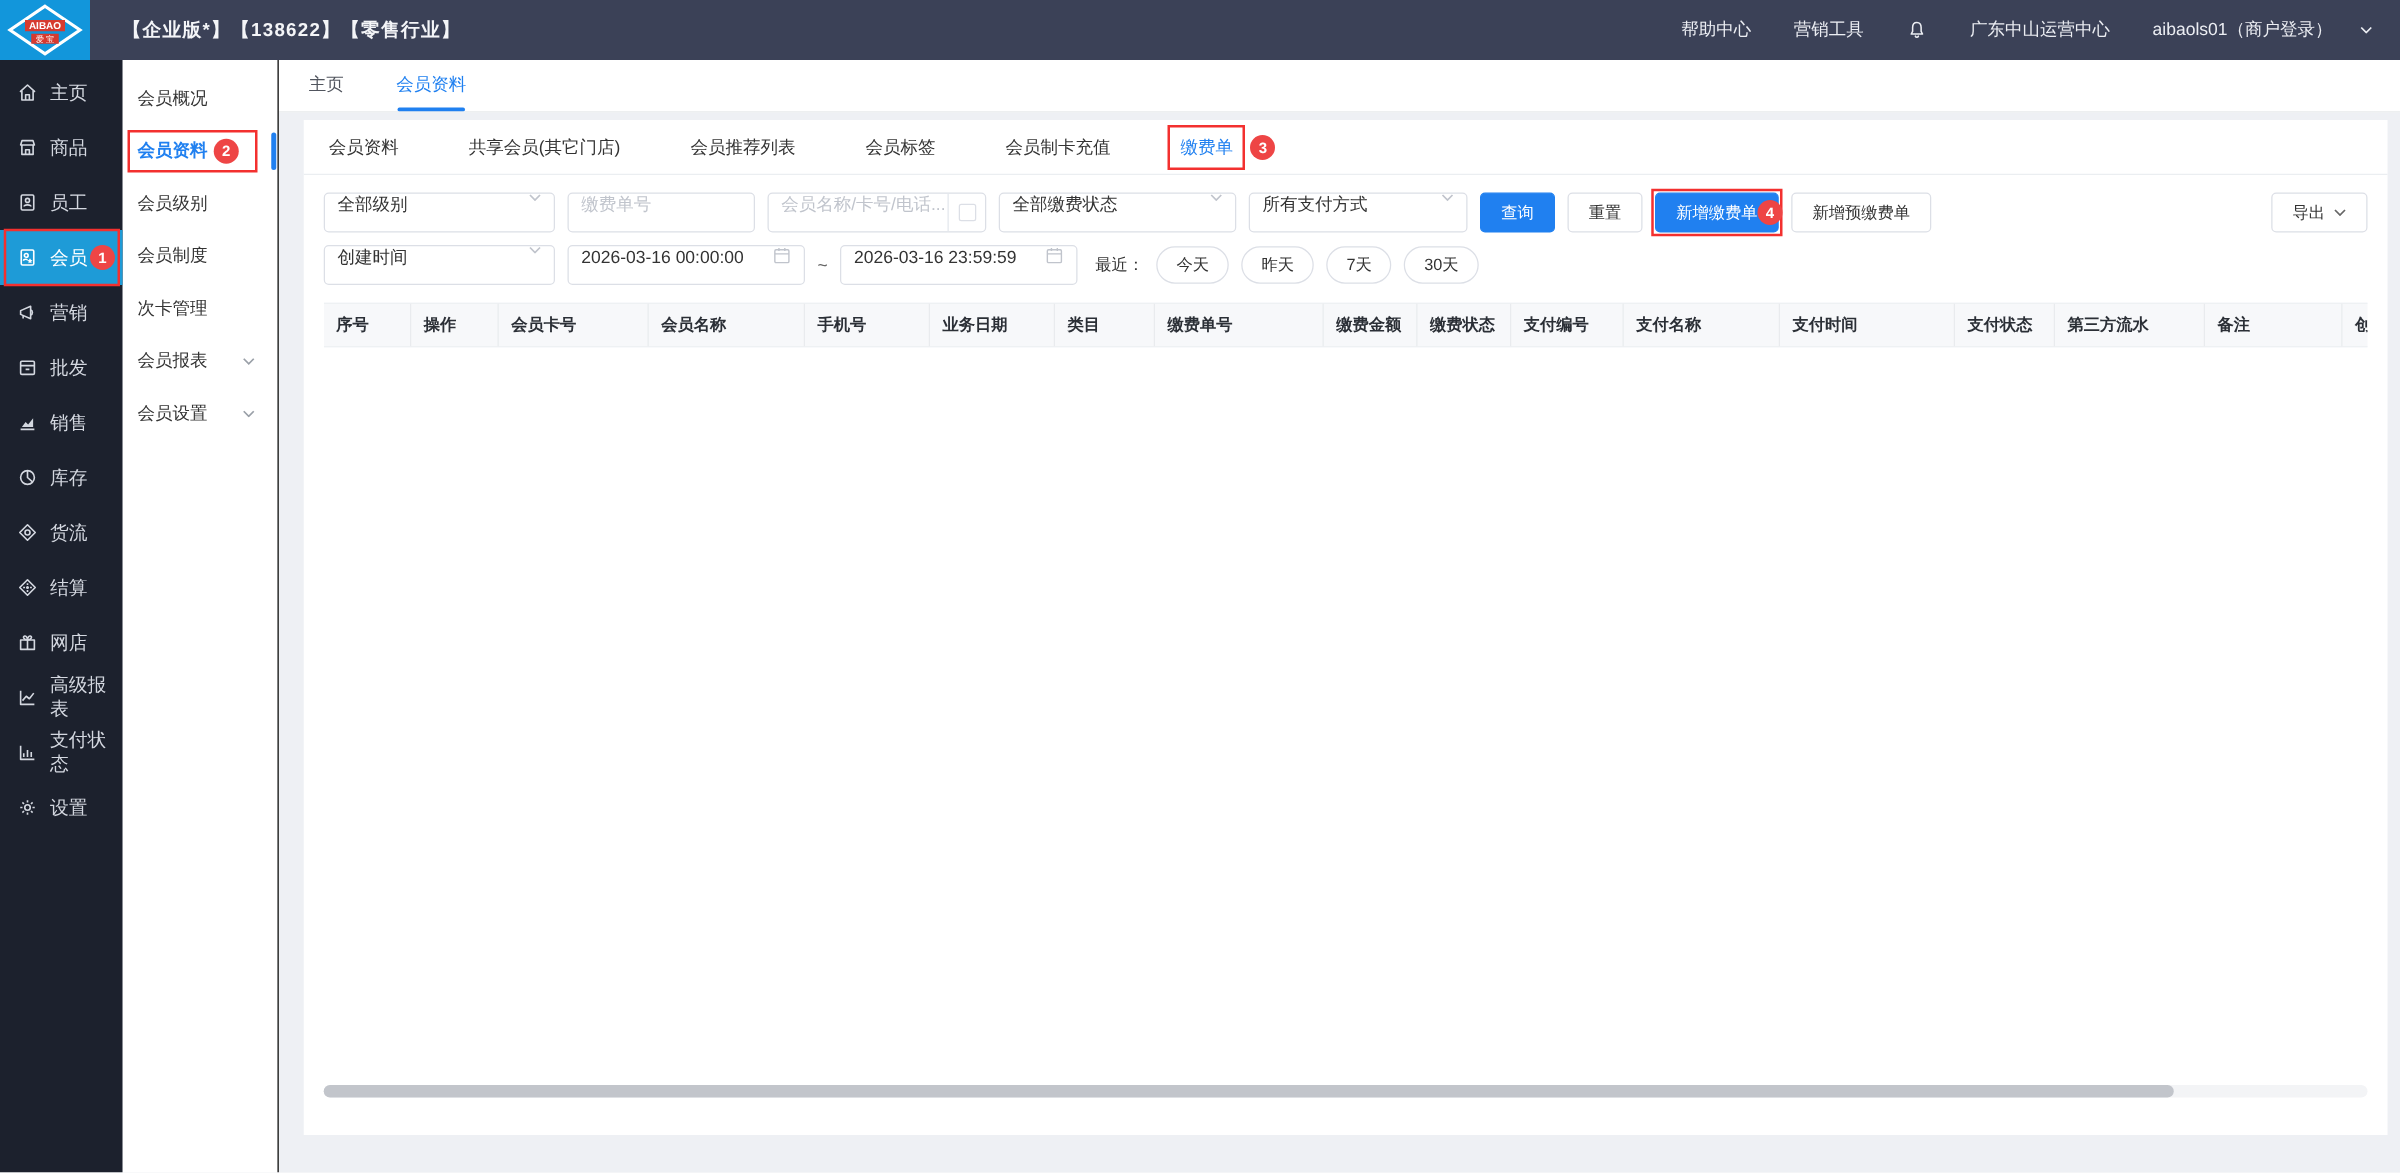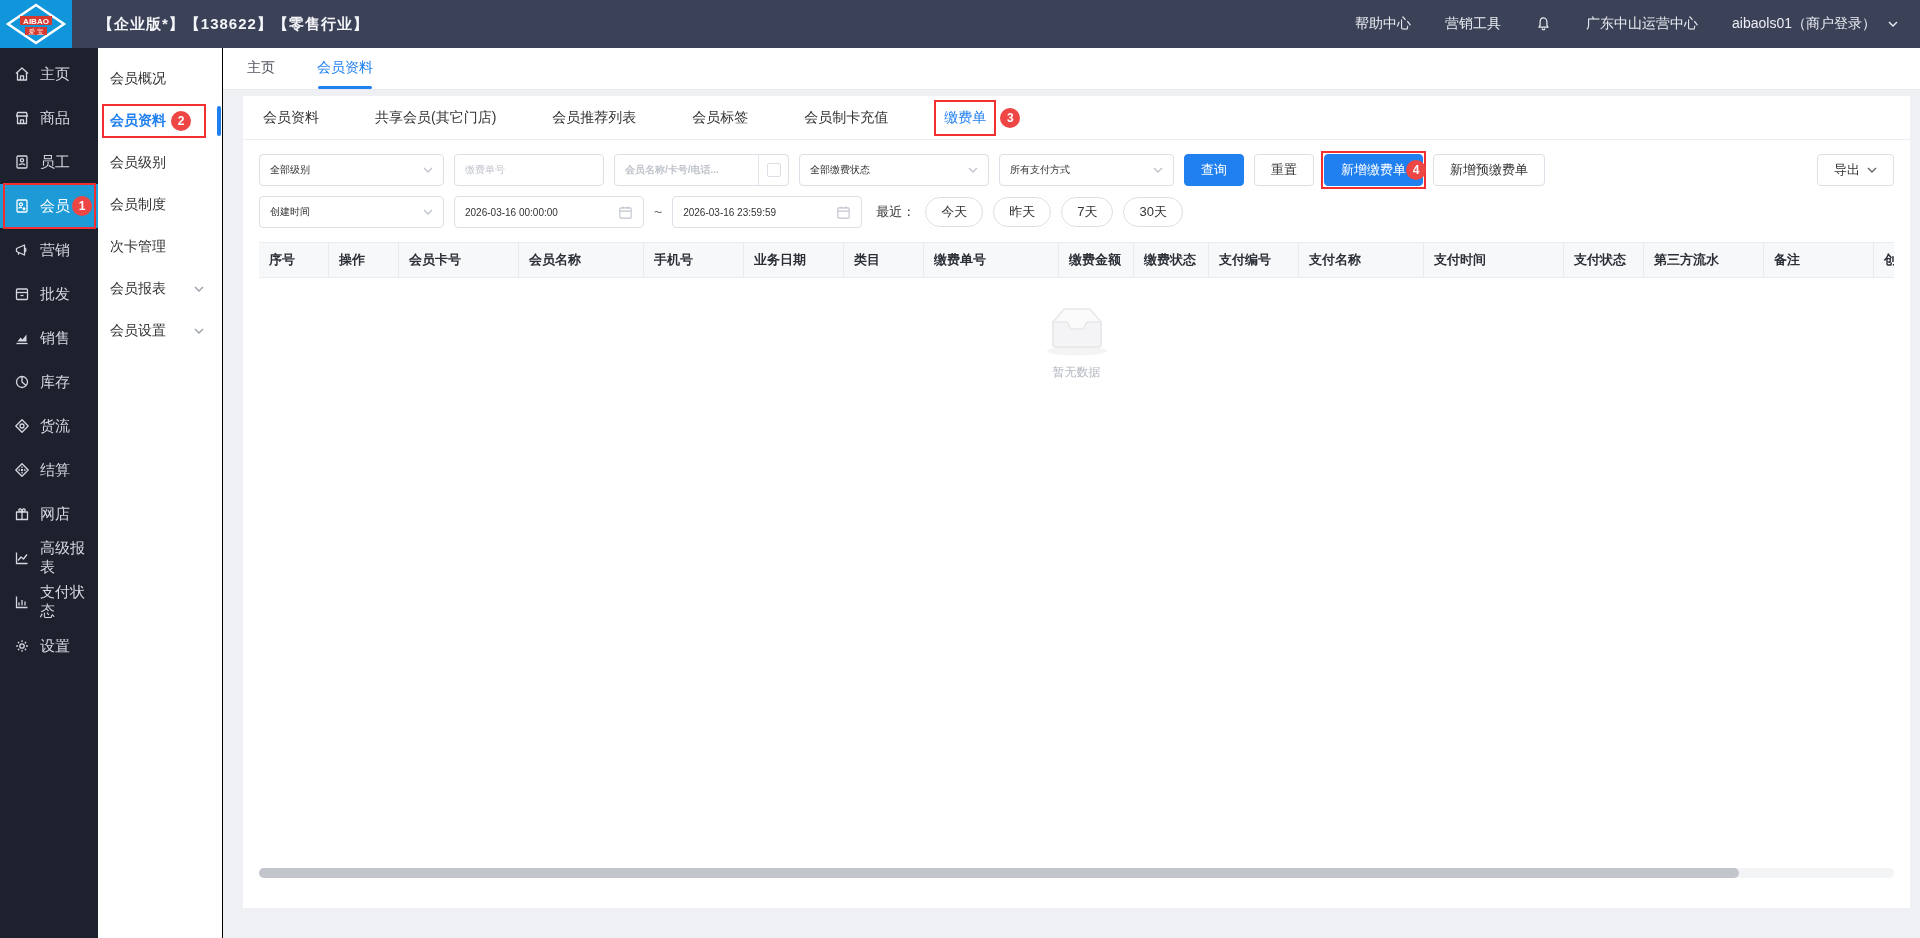--- a/index.html
+++ b/index.html
@@ -6,21 +6,21 @@
   html,body { width:1920px; height:938px; overflow:hidden; }
   body { font-family:"Liberation Sans","DejaVu Sans",sans-serif; background:#eef0f4; position:relative; font-size:14px; color:#333; }
   svg { display:block; }
 
   
   .topbar { position:absolute; top:0; left:0; width:1920px; height:48px; background:#3b4157; display:flex; align-items:center; color:#fff; z-index:20; }
   .logo { width:72px; height:48px; background:#1296db; flex:none; display:flex; align-items:center; justify-content:center; }
   .tb-title { margin-left:26px; font-size:15px; font-weight:bold; letter-spacing:1px; color:#f4f5f8; }
   .tb-right { margin-left:auto; display:flex; align-items:center; gap:34px; padding-right:22px; font-size:14px; color:#eceef3; }
   .tb-link { cursor:pointer; }
-  .tb-user { display:flex; align-items:center; gap:12px; }
+  .tb-user { display:flex; align-items:center; gap:22px; }
 
   
   .sidebar { position:absolute; top:48px; left:0; width:98px; bottom:0; background:#1c212d; padding-top:4px; z-index:10; }
   .sb-item { height:44px; display:flex; align-items:center; padding-left:13px; gap:9px; color:#d4d8e0; font-size:15px; position:relative; cursor:pointer; }
   .sb-item.active { background:#1e9bd7; color:#fff; }
   .sb-ico { width:18px; height:18px; flex:none; }
   .anno { position:absolute; border:2px solid #f3302f; pointer-events:none; z-index:8; }
   .sb-anno { inset:-1px 2px -1px 3px; }
   .badge { background:#ee4545; color:#fff; min-width:20px; height:20px; border-radius:50%; font-size:12px; font-weight:bold; display:flex; align-items:center; justify-content:center; flex:none; }
   .sb-badge { position:absolute; right:6px; top:50%; transform:translateY(-50%); z-index:9; }
@@ -46,25 +46,25 @@
   .subtabs { height:44px; display:flex; align-items:center; padding-left:20px; gap:56px; border-bottom:1px solid #ebeef1; }
   .subtab { font-size:14px; color:#333; position:relative; cursor:pointer; white-space:nowrap; }
   .subtab.active { color:#2080f0; }
   .st-anno { left:-10px; right:-10px; top:-9px; bottom:-9px; }
   .st-badge { position:absolute; right:-34px; top:50%; transform:translateY(-50%); }
 
   
   .filters { padding:14px 16px 0; }
   .frow { display:flex; align-items:center; gap:10px; }
   .frow + .frow { margin-top:10px; }
-  .ctl { height:32px; border:1px solid #dcdfe6; border-radius:4px; background:#fff; display:flex; align-items:center; padding:0 10px; font-size:10px; color:#333; }
+  .ctl { height:32px; border:1px solid #dcdfe6; border-radius:4px; background:#fff; display:flex; align-items:flex-start; padding:0 10px; font-size:14px; color:#333; }
   .ctl .ph { color:#c0c4cc; }
   .sel { justify-content:space-between; cursor:pointer; }
   .caret { color:#c0c4cc; }
-  .group { padding:0;font-weight:bold; }
+  .group { padding:0; }
   .group .ph { padding:0 10px; flex:1; white-space:nowrap; overflow:hidden; }
   .cbseg { width:30px; height:100%; border-left:1px solid #e4e7ed; display:flex; align-items:center; justify-content:center; cursor:pointer; }
   .cb { width:14px; height:14px; border:1px solid #dcdfe6; border-radius:2px; background:#fff; }
   .btn { height:32px; border-radius:4px; display:flex; align-items:center; justify-content:center; font-size:13px; padding:0 16px; border:1px solid #dcdfe6; background:#fff; color:#333; cursor:pointer; white-space:nowrap; }
   .btn.primary { background:#2080f0; border-color:#2080f0; color:#fff; }
   .btn-wrap { position:relative; display:inline-flex; }
   .btn-anno { inset:-3px; }
   .btn-badge { position:absolute; right:-3px; top:50%; transform:translateY(-50%); z-index:9; }
   .export-wrap { margin-left:auto; }
   .export { gap:7px; }
@@ -425,28 +425,20 @@
             <span>第三方流水</span>
           </div>
         <div class="th" style="width:110px;">
             <span>备注</span>
           </div>
         <div class="th" style="width:130px;">
             <span>创建时间</span>
           </div>
       </div>
 
-      <div class="empty">
-        <svg width="76" height="56" viewBox="0 0 76 56">
-          <ellipse cx="38" cy="49" rx="30" ry="4.5" fill="#f4f4f5"></ellipse>
-          <path d="M14 20 L25 7 H51 L62 20 V42 a3 3 0 0 1 -3 3 H17 a3 3 0 0 1 -3 -3 Z" fill="#fbfbfc" stroke="#e8e8ea" stroke-width="1.5"></path>
-          <path d="M14 20 H28 l4 7 h12 l4 -7 H62 V42 a3 3 0 0 1 -3 3 H17 a3 3 0 0 1 -3 -3 Z" fill="#f4f4f6" stroke="#e8e8ea" stroke-width="1.5"></path>
-        </svg>
-        <div class="empty-text">暂无数据</div>
-      </div>
     </div>
 
     <div class="hscroll">
       <div class="hthumb"></div>
     </div>
 
   </div>
 </div>
 
 </body></html>

